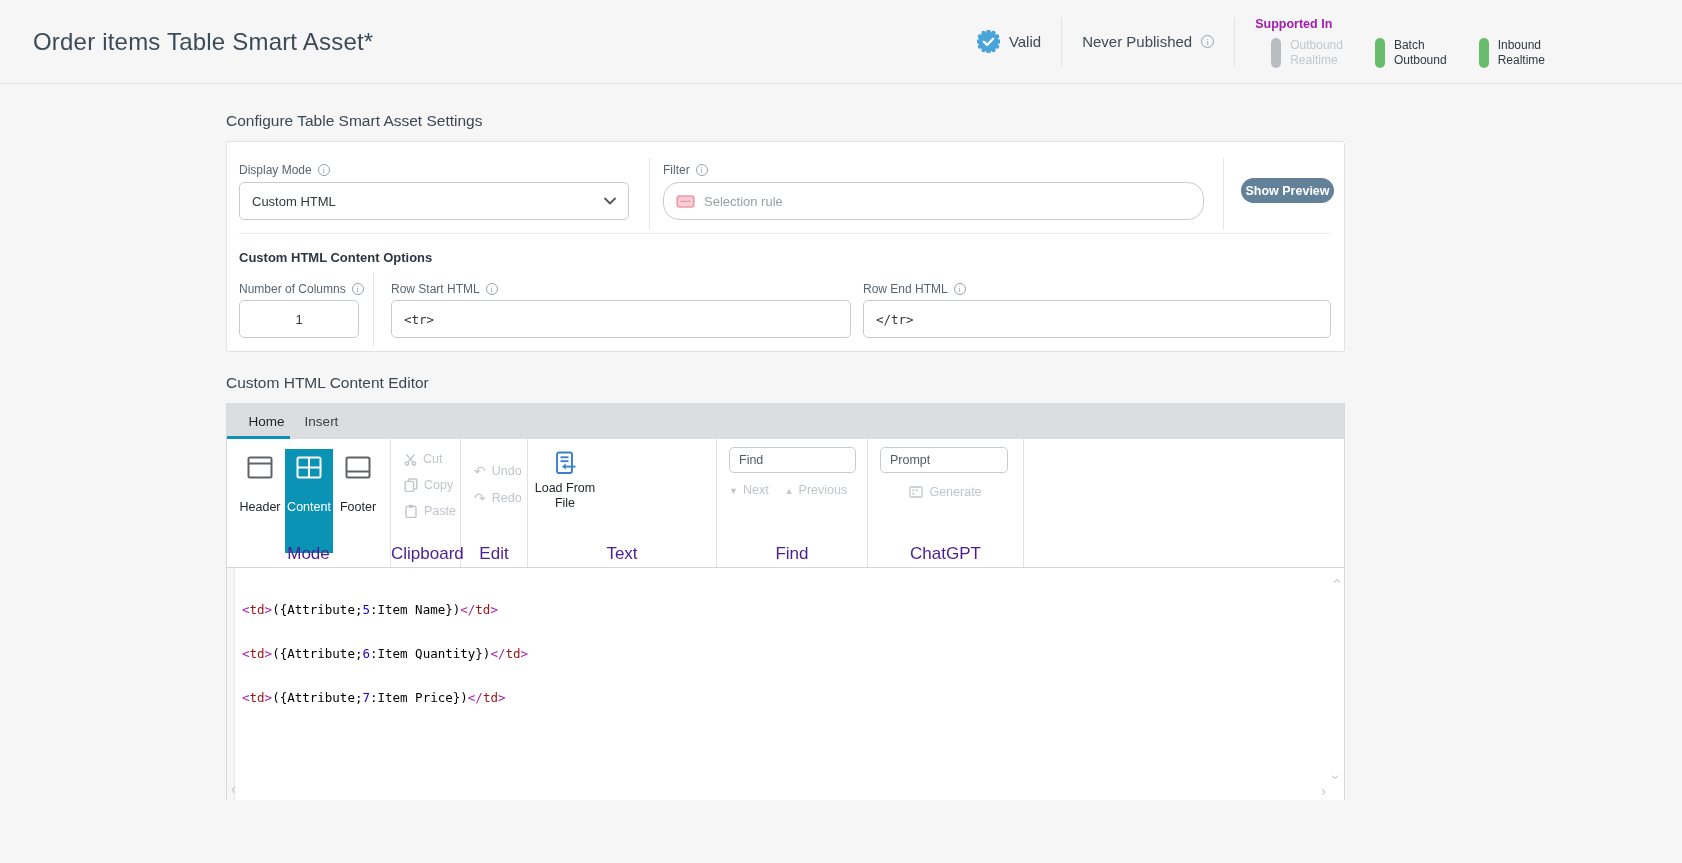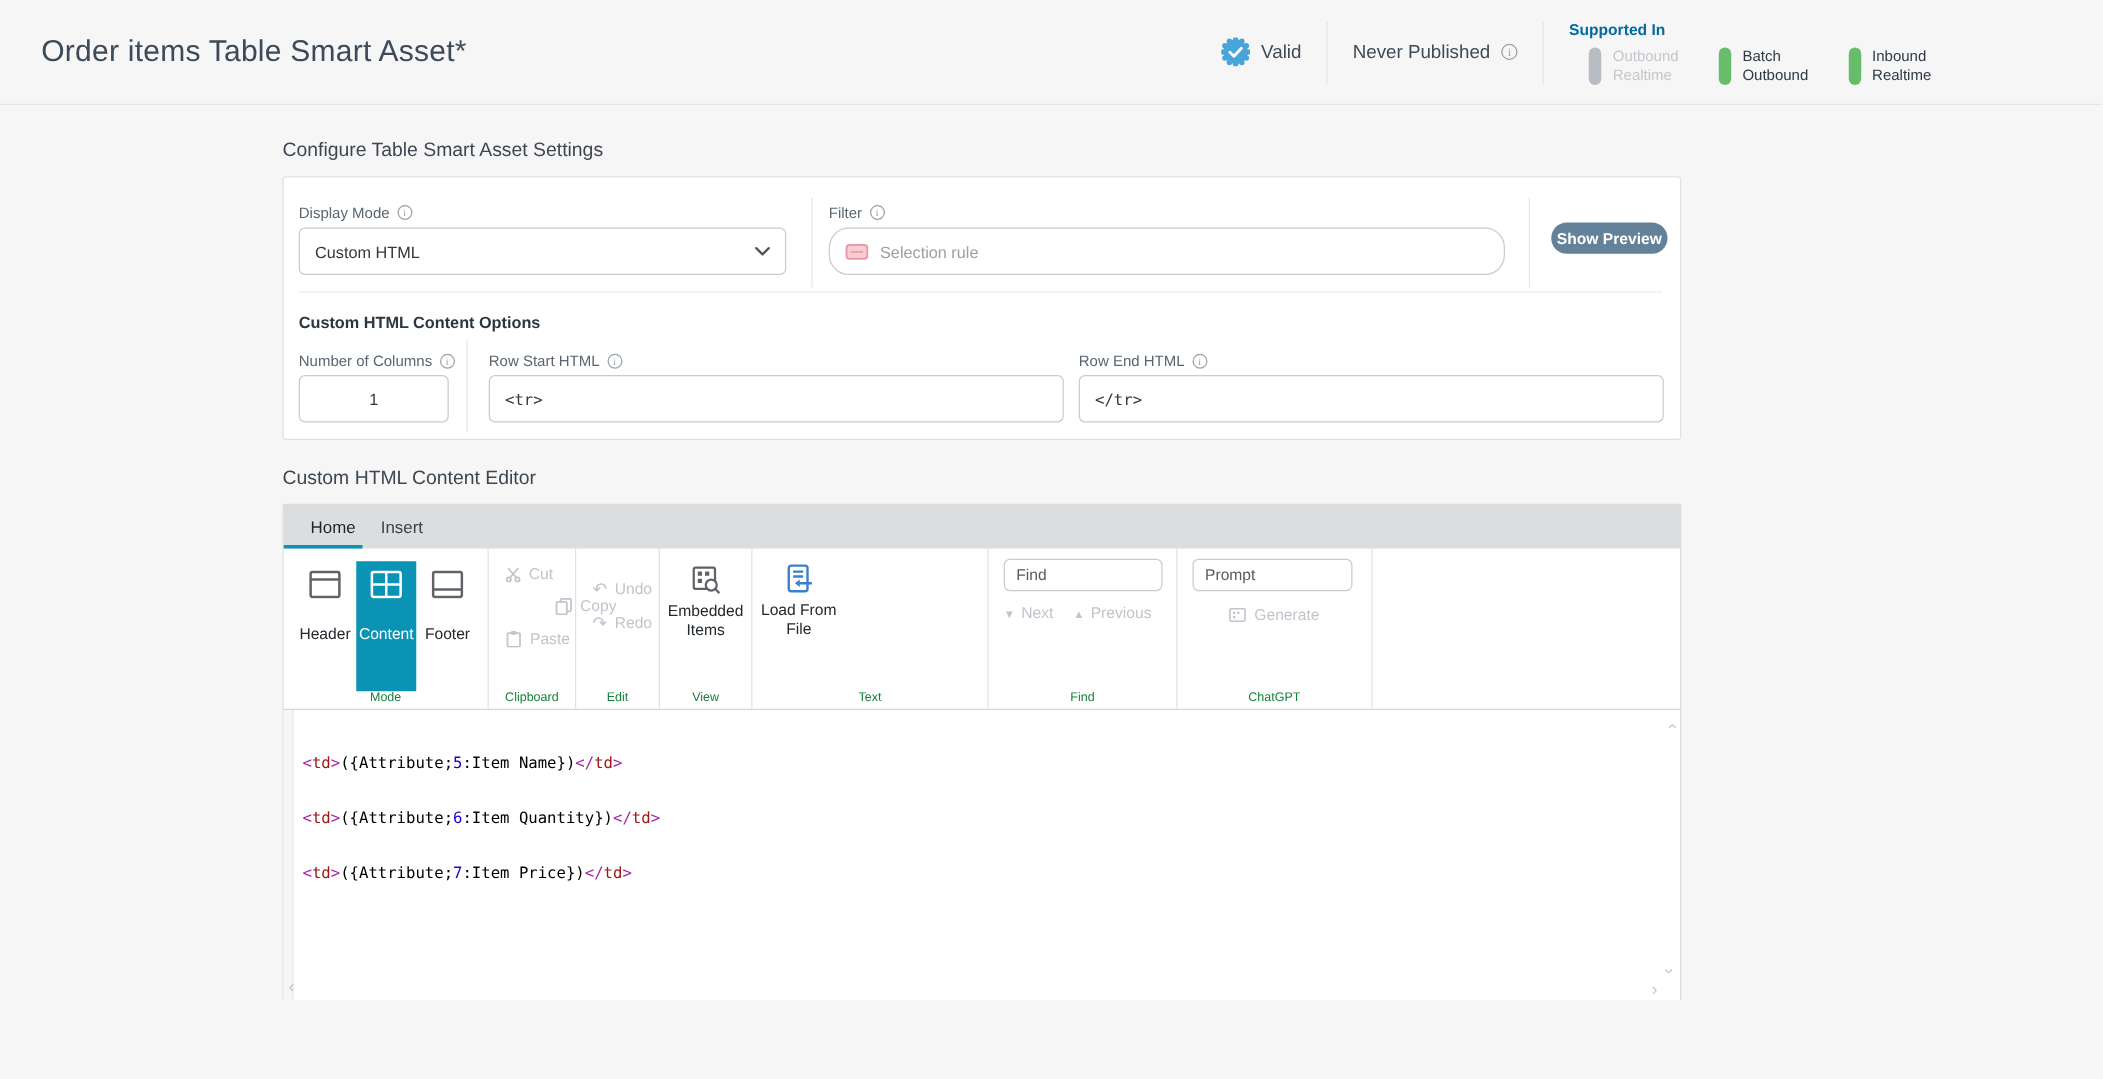--- a/index.html
+++ b/index.html
@@ -12,21 +12,21 @@
          border-bottom:1px solid #e4e5e7; }
   .hdr-title { position:absolute; left:33px; top:50%; transform:translateY(-50%);
                font-size:24px; color:#3d4b59; letter-spacing:.2px; }
   .hdr-right { position:absolute; right:137px; top:0; height:100%; display:flex; align-items:center; gap:20px; }
   .hdr-item { display:flex; align-items:center; gap:9px; font-size:15px; color:#3e4a56; }
   .vdiv { width:1px; height:50px; background:#e3e4e6; }
   .info { display:inline-flex; align-items:center; justify-content:center; width:13px; height:13px;
           border:1px solid #99a1a9; border-radius:50%; color:#99a1a9; font-size:9px; font-family:"Liberation Serif",serif; }
   .info::after { content:"i"; }
   .supported { display:flex; flex-direction:column; margin-top:2px; }
-  .supported-label { font-size:12.5px; font-weight:bold; color:#0369a1; margin-bottom:7px; }
+  .supported-label { font-size:12.5px; font-weight:bold; color:#a21caf; margin-bottom:7px; }
   .supp-row { display:flex; gap:32px;padding-left:16px; }
   .supp-item { display:flex; align-items:center; gap:9px; }
   .pill { width:10px; height:30px; border-radius:5px; }
   .pill.on { background:var(--enabled_green,#68bd6c); }
   .pill.off { background:var(--disabled_grey,#b7bdc3); }
   .supp-text { font-size:12px; line-height:15px; color:#2f3a44; }
   .supp-item.off .supp-text { color:#c3c8cd; }
 
   
   .sec-h { position:absolute; left:226px; font-size:15.5px; color:#3d4751; }
@@ -57,21 +57,21 @@
             border:1px solid #d8dadc; background:#fff; }
   .tabbar { height:35px; background:#dcddde; display:flex; }
   .tab { position:relative; display:flex; align-items:center; justify-content:center;
          width:63px; font-size:13.5px; color:#3c4248; cursor:pointer; }
   .tab.active { color:#1f2428;padding-left:16px; }
   .tab.active::after { content:""; position:absolute; left:0; right:0; bottom:0; height:3px;
                        background:var(--accent_teal,#0b93b5); }
   .ribbon { position:relative; height:129px; display:flex; background:#fff; border-bottom:1px solid #d4d6d8; }
   .grp { position:relative; border-right:1px solid #e0e2e4; height:100%; }
   .grp-label { position:absolute; bottom:3px; left:0; right:0; text-align:center;
-               font-size:10px; color:#15803d; }
+               font-size:17px; color:#4c1d95; }
   .g-mode{width:164px;} .g-clip{width:70px;} .g-edit{width:67px;} .g-view{width:74px;}
   .g-text{width:189px;} .g-find{width:151px;} .g-gpt{width:156px;} .g-fill{flex:1;border-right:none;}
   .mode-row { display:flex; gap:1px; padding:10px 0 0 9px; }
   .mode-btn { width:48px; height:104px; display:flex; flex-direction:column; align-items:center;
               padding-top:7px; gap:21px; font-size:12.5px; color:#23282d; background:transparent;
               border:none; font-family:inherit; cursor:pointer; }
   .mode-btn svg { stroke:#5f6368; }
   .mode-btn.active { background:var(--accent_teal,#0b93b5); color:#fff; }
   .mode-btn.active svg { stroke:#fff; }
   .stack { position:absolute; left:13px; display:flex; align-items:center; gap:6px;
@@ -285,21 +285,21 @@
           <span style="display:inline-flex;">
             <svg width="13" height="13" viewBox="0 0 13 13" fill="none" stroke-width="1.4">
               <line x1="3.6" y1="9.6" x2="10.6" y2="1.4"></line>
                 <line x1="9.4" y1="9.6" x2="2.4" y2="1.4"></line>
               <circle cx="3" cy="10.6" r="1.7"></circle>
                 <circle cx="10" cy="10.6" r="1.7"></circle>
             </svg>
           </span>
           <span>Cut</span>
         </div>
-        <div class="stack" style="top:39px;margin-left:40px;">
+        <div class="stack" style="top:39px;">
           <span style="display:inline-flex;">
             <svg width="14" height="14" viewBox="0 0 14 14" fill="none" stroke-width="1.4">
               <rect x="4.5" y="1" width="8.3" height="10" rx="1"></rect>
               <rect x="1.2" y="3.4" width="8.3" height="10" rx="1" fill="#fff"></rect>
             </svg>
           </span>
           <span>Copy</span>
         </div>
         <div class="stack" style="top:65px;">
           <span style="display:inline-flex;">
@@ -318,36 +318,20 @@
           <span class="glyph">↶</span>
           <span>Undo</span>
         </div>
         <div class="stack" style="top:52px;">
           <span class="glyph">↷</span>
           <span>Redo</span>
         </div>
         <div class="grp-label">Edit</div>
       </div>
 
-      <div class="grp g-view">
-        <div class="center-col">
-          <span style="display:inline-flex;">
-            <svg width="24" height="24" viewBox="0 0 24 24" fill="none" stroke="#5f6368" stroke-width="1.8">
-              <rect x="2" y="2" width="17" height="17" rx="1.5"></rect>
-              <rect x="5.2" y="5.2" width="3.4" height="3.4" fill="#5f6368" stroke="none"></rect>
-              <rect x="11" y="5.2" width="3.4" height="3.4" fill="#5f6368" stroke="none"></rect>
-              <rect x="5.2" y="11" width="3.4" height="3.4" fill="#5f6368" stroke="none"></rect>
-              <circle cx="16" cy="16" r="4.4" fill="#fff"></circle>
-              <line x1="19.2" y1="19.2" x2="22.5" y2="22.5"></line>
-            </svg>
-          </span>
-          <span class="dark-lbl" style="width:64px;">Embedded Items</span>
-        </div>
-        <div class="grp-label">View</div>
-      </div>
 
       <div class="grp g-text">
         <div class="text-inner">
           <div class="load-col">
             <span style="display:inline-flex;">
               <svg width="23" height="24" viewBox="0 0 23 24" fill="none" stroke="#3b7ecb" stroke-width="1.9">
                 <rect x="3" y="1.5" width="15" height="20.5" rx="2"></rect>
                 <line x1="6.5" y1="6.3" x2="14.5" y2="6.3"></line>
                 <line x1="6.5" y1="10.2" x2="14.5" y2="10.2"></line>
                 <line x1="21.5" y1="15.6" x2="11.5" y2="15.6"></line>

